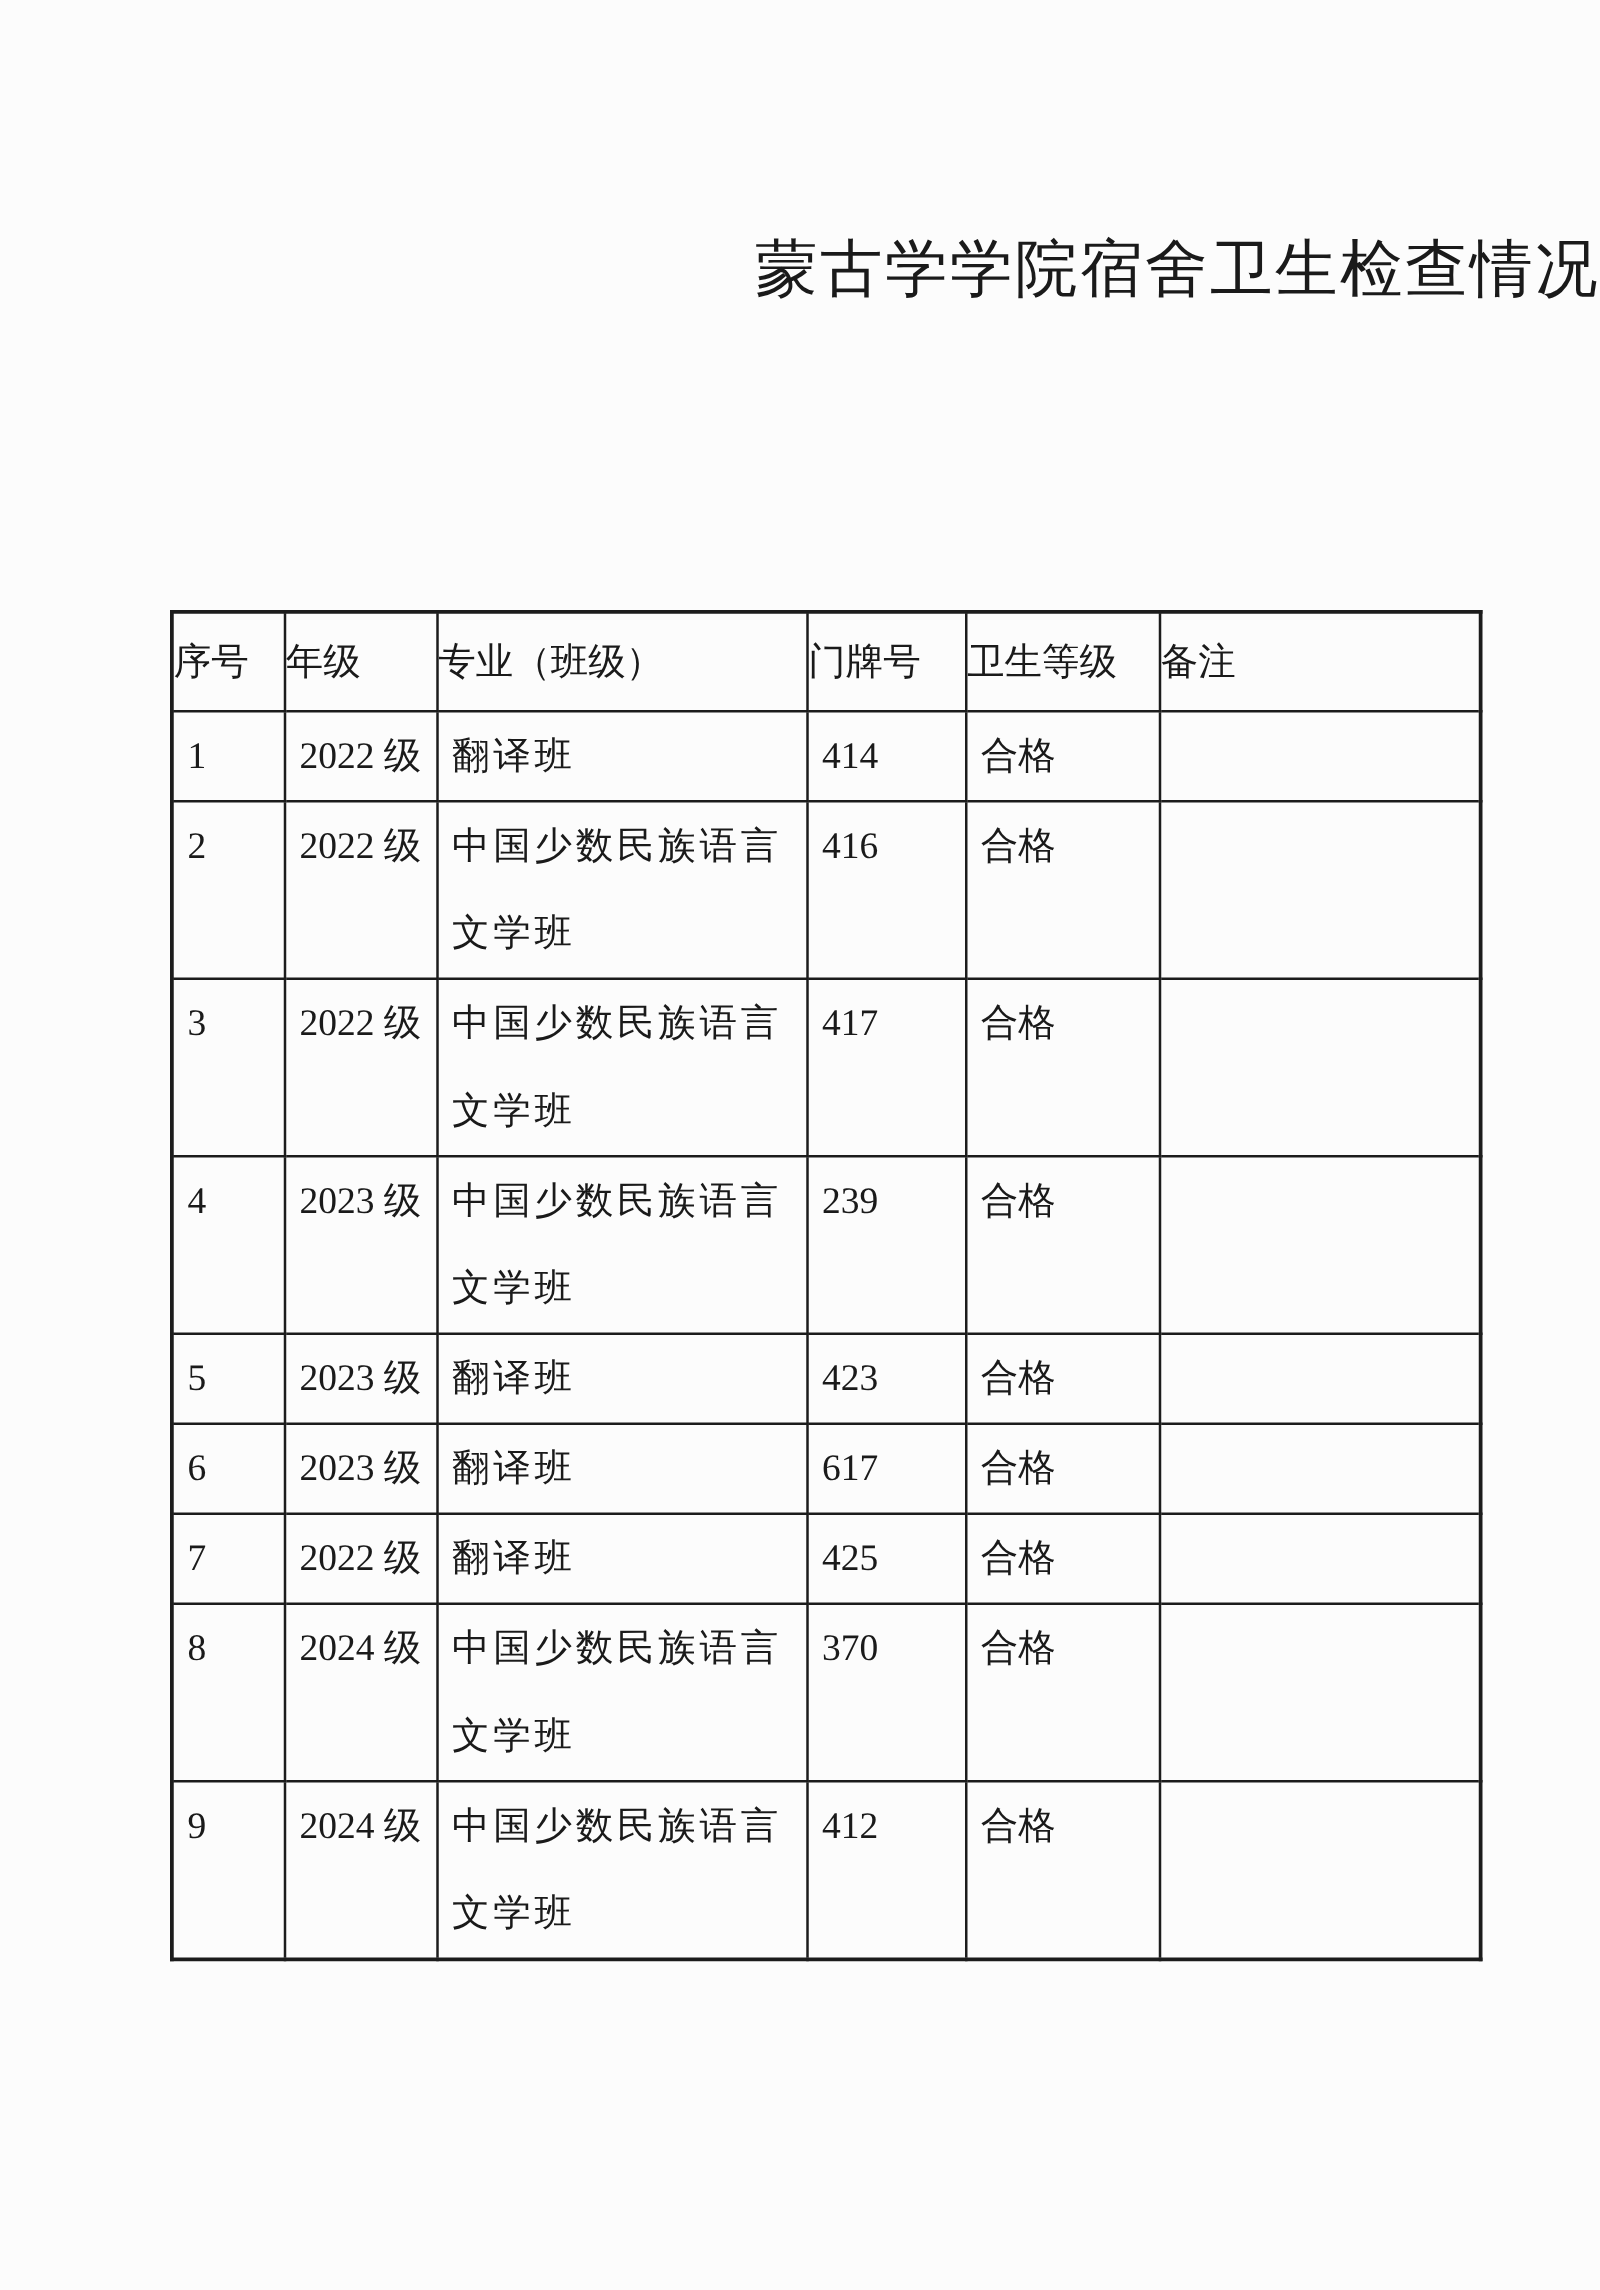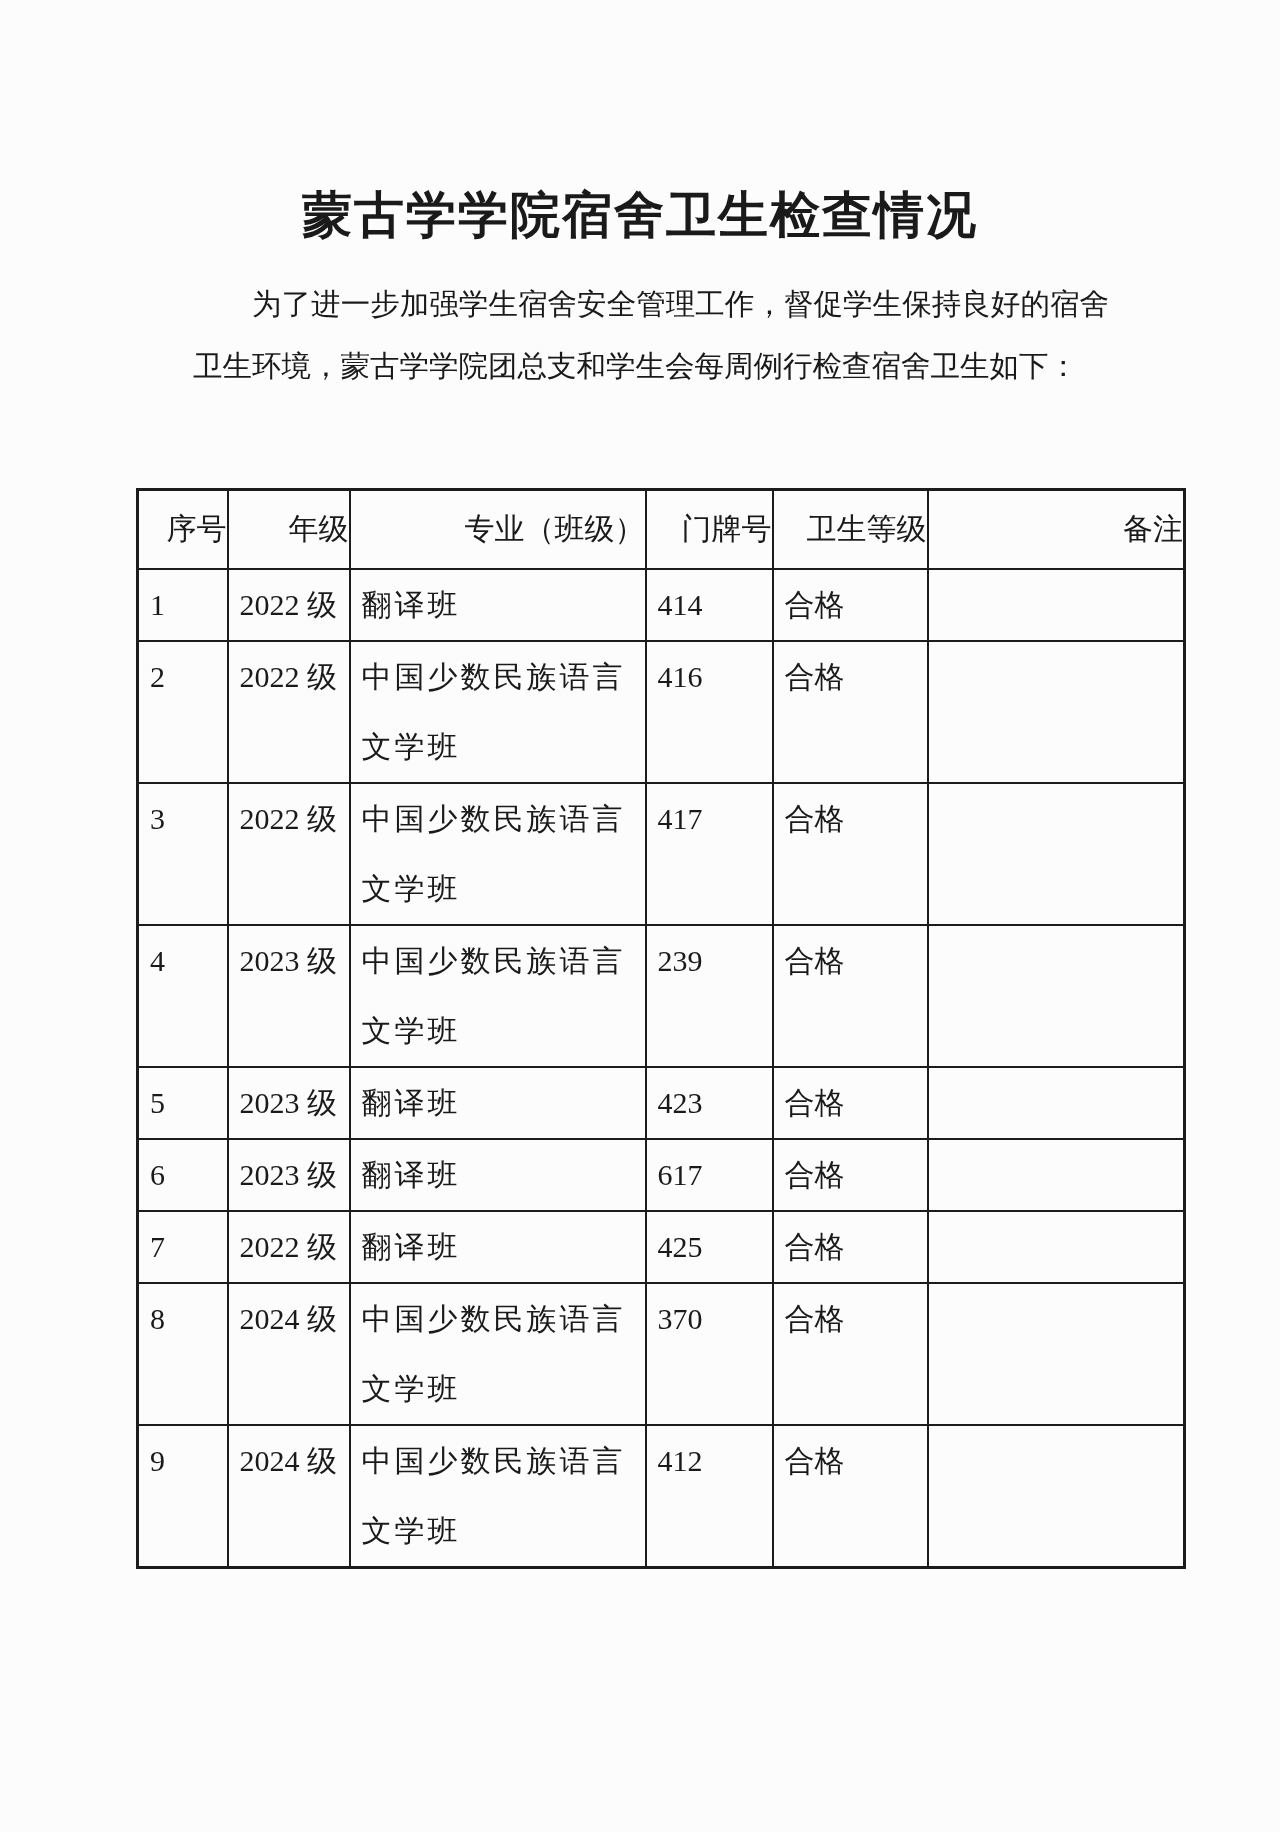--- a/index.html
+++ b/index.html
@@ -12,23 +12,23 @@
     background: #fcfcfc;
     color: #1a1a1a;
     font-family: "Liberation Serif", serif;
     overflow: hidden;
   }
   .doc-title {
     position: absolute;
     top: 148px;
     left: 0;
     width: 100%;
-    text-align: center;
+    text-align: right;
     font-size: 50px;
-    font-weight: bold;
+    font-weight: normal;
     letter-spacing: 2px;
     white-space: nowrap;
   }
   .intro {
     position: absolute;
     top: 243px;
     left: 193px;
     width: 916px;
     font-size: 29.5px;
     line-height: 62px;
@@ -53,21 +53,21 @@
   }
   table.inspection th,
   table.inspection td {
     border: 2px solid #1c1c1c;
     font-size: 30px;
     overflow: hidden;
   }
   table.inspection th {
     height: 77px;
     font-weight: normal;
-    text-align: right;
+    text-align: left;
     padding: 0;
   }
   table.inspection td {
     vertical-align: top;
     line-height: 70px;
     padding: 0 4px 0 11px;
     text-align: left;
   }
   tr.row-single td { height: 70px; }
   tr.row-tall td { height: 140px; }
@@ -78,21 +78,20 @@
   }
   td.cell-remark { padding: 0; }
 </style>
 </head>
 <body>
 
 <div class="page">
 
   <h1 class="doc-title">蒙古学学院宿舍卫生检查情况</h1>
 
-  <p class="intro">为了进一步加强学生宿舍安全管理工作，督促学生保持良好的宿舍卫生环境，蒙古学学院团总支和学生会每周例行检查宿舍卫生如下：</p>
 
 
   <table class="inspection">
     <colgroup>
       <col style="width:90px">
       <col style="width:122px">
       <col style="width:296px">
       <col style="width:127px">
       <col style="width:155px">
       <col style="width:257px">

